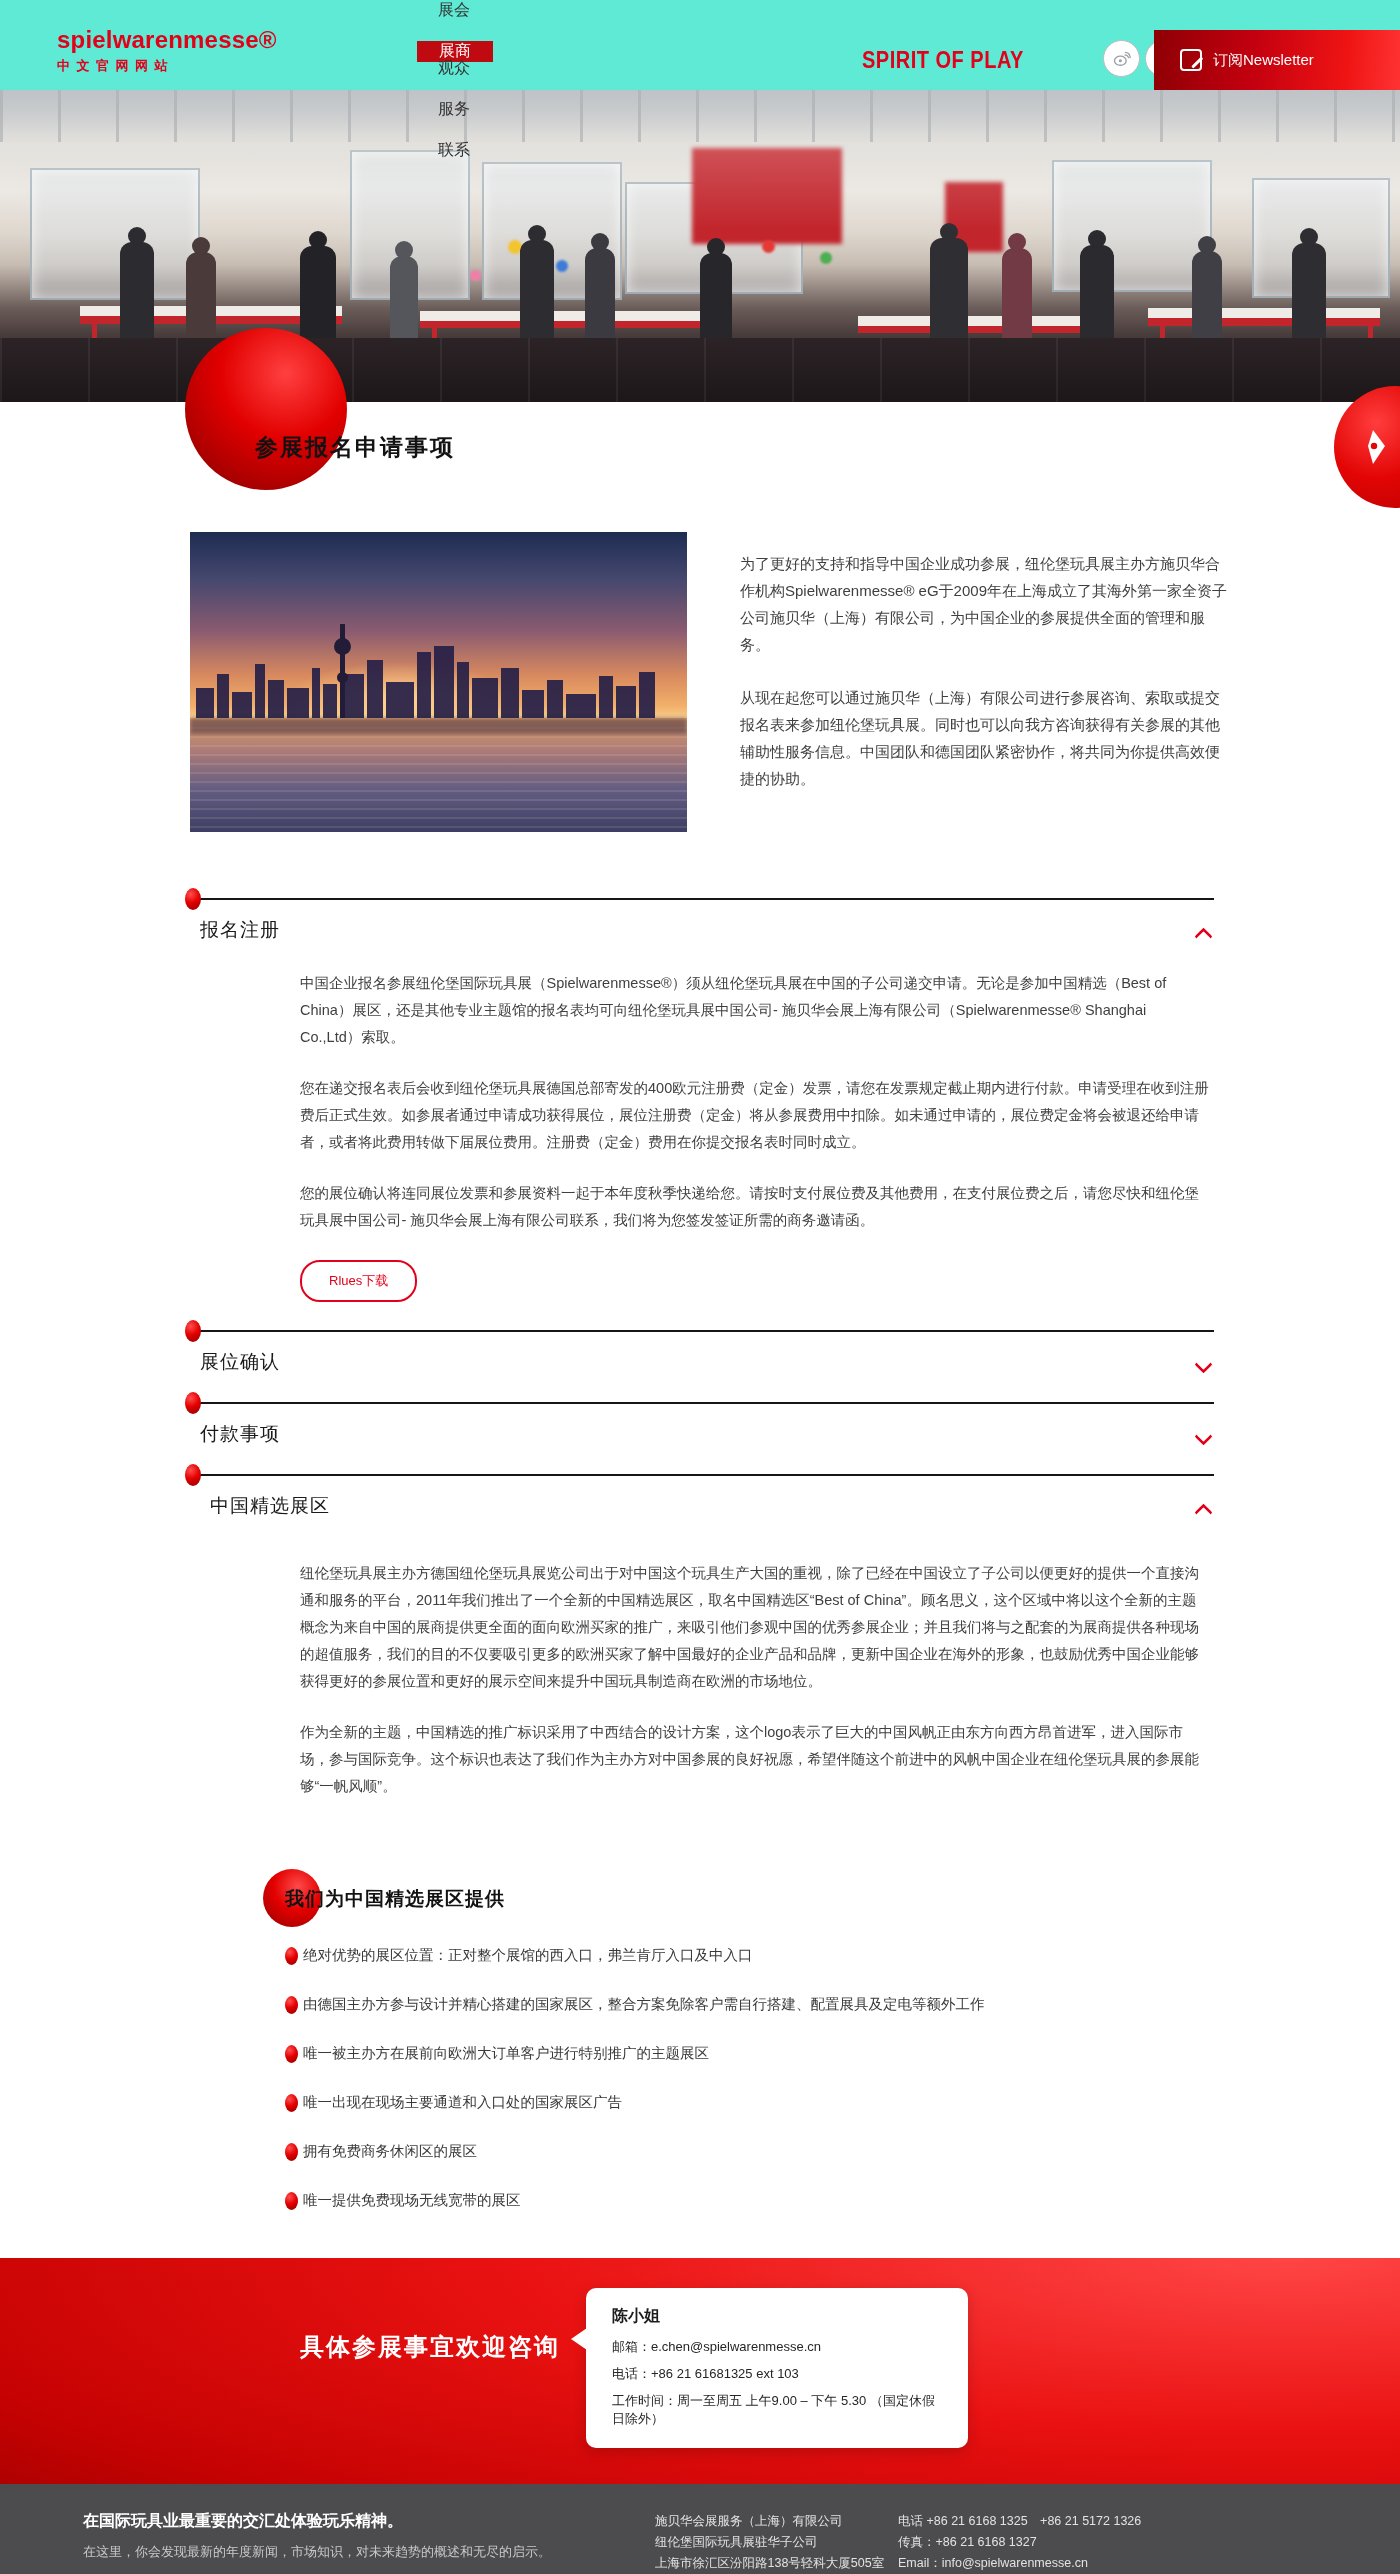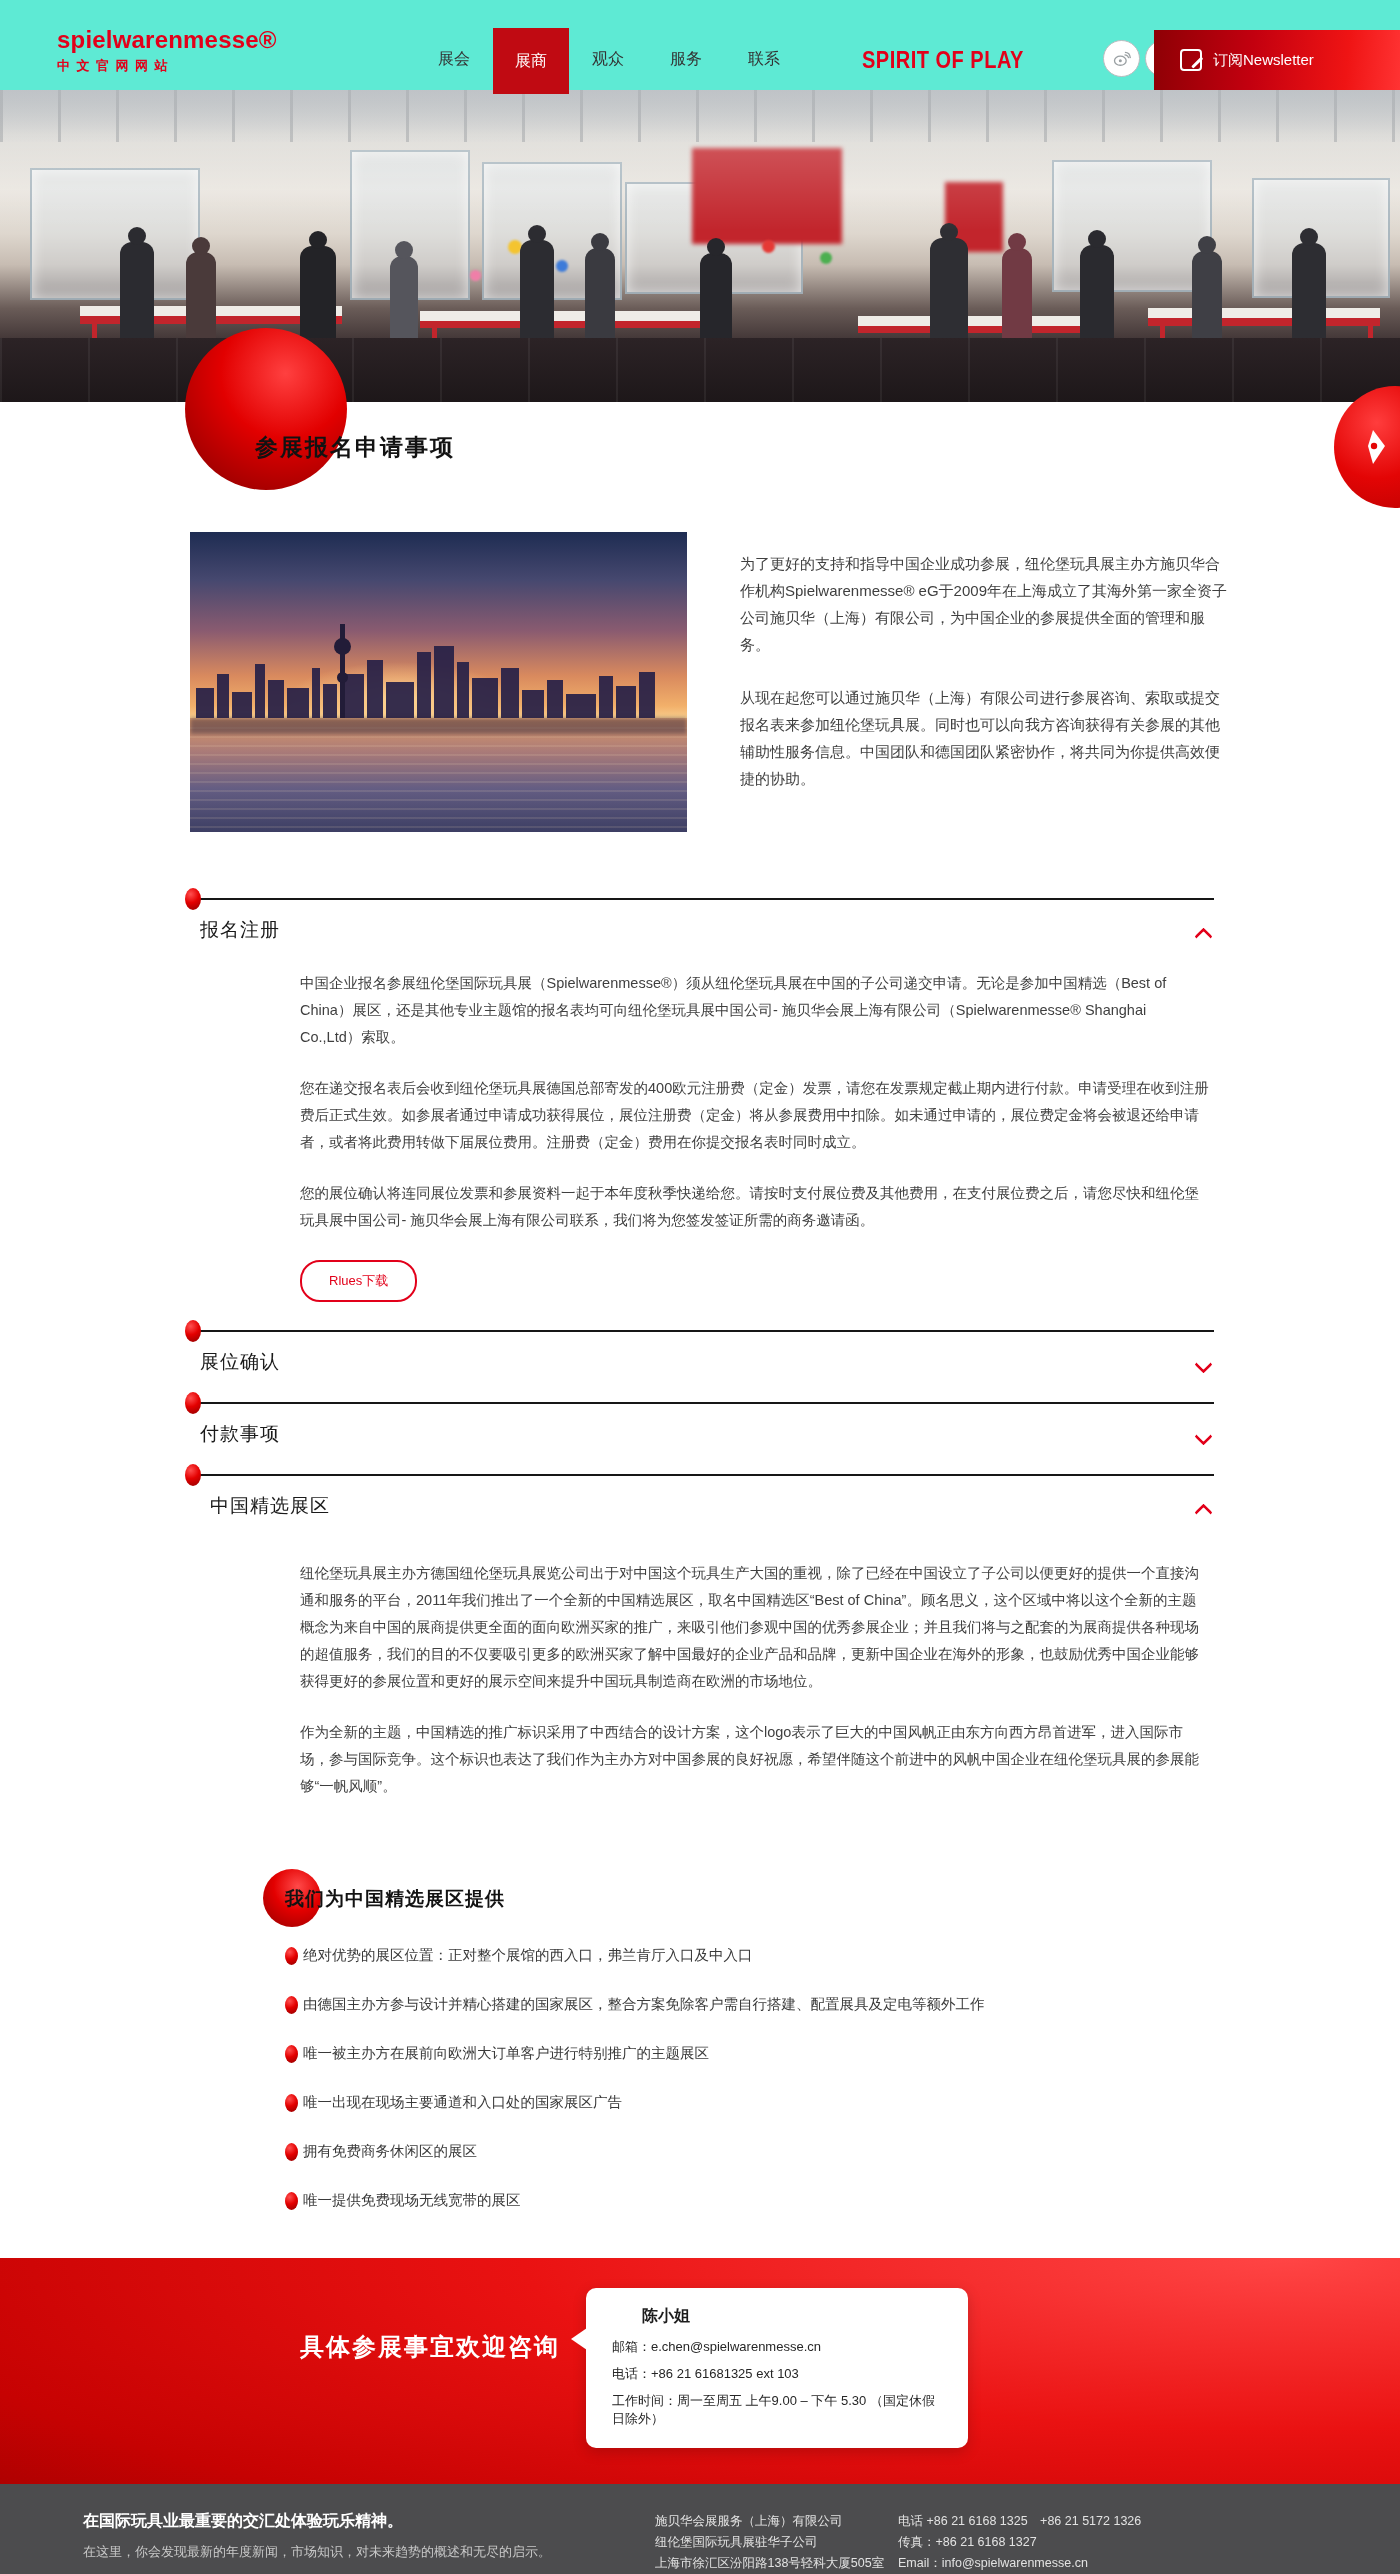--- a/index.html
+++ b/index.html
@@ -4,21 +4,21 @@
 <style>
   * { margin:0; padding:0; box-sizing:border-box; }
   html,body { background:#fff; }
   body { width:1400px; font-family:"Liberation Sans","DejaVu Sans",sans-serif; color:#3c3c3c; position:relative; overflow-x:hidden; }
 
   
   .header { position:relative; height:90px; background:#5eead4; z-index:5; }
   .logo { position:absolute; left:57px; top:26px; cursor:pointer; }
   .logo-main { color:#e2001a; font-weight:bold; font-size:24px; letter-spacing:.2px; }
   .logo-sub { color:#e2001a; font-weight:bold; font-size:13px; letter-spacing:6.5px; margin-top:3px; }
-  .nav { position:absolute; left:415px; top:0; height:90px; display:flex; align-items:flex-end; gap:0; }
+  .nav { position:absolute; left:415px; top:0; height:90px; display:flex; align-items:flex-end; gap:0;flex-direction:column; }
   .nav-item { display:block; font-size:16px; color:#333; text-decoration:none; padding:0 23px 20px; cursor:pointer; }
   .nav-item.active { background:#c00a12; color:#fff; height:66px; padding:0 22px; display:flex; align-items:center; margin-bottom:-4px; }
   .slogan { position:absolute; left:862px; top:47px; color:#e2001a; font-weight:900; font-size:20px; letter-spacing:.5px; transform:scaleY(1.18); transform-origin:top; white-space:nowrap; }
   .soc-circle { position:absolute; top:40px; width:37px; height:37px; border:1.5px solid #b9bdbf; border-radius:50%; display:flex; align-items:center; justify-content:center; cursor:pointer; background:#fff; }
   .soc-circle svg { width:20px; height:20px; stroke:#9aa0a3; fill:none; stroke-width:1.6; }
   .soc-circle .filled { fill:#9aa0a3; stroke:none; }
   .newsletter { position:absolute; right:0; top:30px; height:60px; width:246px; border:none; display:flex; align-items:center; gap:11px; padding-left:26px; cursor:pointer; background:linear-gradient(95deg,#8e0005 0%,#c3000f 40%,#ef1414 78%,#ff3333 100%); color:#fff; font-size:15px; font-family:inherit; }
   .nl-icon { width:22px; height:22px; border:2px solid #fff; border-radius:4px; position:relative; flex:none; }
   .nl-icon::after { content:""; position:absolute; left:4px; top:3px; width:14px; height:3px; background:#fff; transform:rotate(-45deg) translate(-2px,8px); border-radius:1px; }
 
@@ -77,21 +77,21 @@
   .sub-title { position:relative; font-size:19px; font-weight:bold; color:#121212; letter-spacing:1px; z-index:2; }
   .sub-list { list-style:none; margin-top:34px; }
   .sub-list li { display:flex; align-items:center; gap:5px; margin-bottom:30px; font-size:14.5px; color:#3a3a3a; }
   .bullet { flex:none; width:13px; height:18px; border-radius:50%; background:radial-gradient(circle at 35% 28%,#ff5050 0%,#e40000 45%,#8e0000 100%); }
 
   
   .band { position:relative; height:226px; margin-top:48px; background:radial-gradient(130% 180% at 92% 0%,#ff4545 0%,#ea1212 42%,#c60202 78%,#9c0000 100%); }
   .band-title { position:absolute; left:300px; top:73px; color:#fff; font-size:24px; font-weight:bold; letter-spacing:2px; }
   .card { position:absolute; left:586px; top:30px; width:382px; background:#fff; border-radius:10px; padding:18px 26px 20px; box-shadow:0 4px 14px rgba(0,0,0,.18); }
   .card::before { content:""; position:absolute; left:-15px; top:40px; border-top:11px solid transparent; border-bottom:11px solid transparent; border-right:16px solid #fff; }
-  .card-name { font-size:16px; font-weight:bold; color:#1c1c1c; margin-bottom:11px;margin-left:30px; }
+  .card-name { font-size:16px; font-weight:bold; color:#1c1c1c; margin-bottom:11px; }
   .card-row { font-size:13px; color:#262626; margin-bottom:9px; }
   .card-row:last-child { margin-bottom:0; }
 
   
   .footer { background:#4c4c4e; height:181px; padding-top:27px; margin-top:0; }
   .f-cols { display:flex; padding:0 55px 0 83px; }
   .f-col1 { width:572px; }
   .f-tagline { color:#fff; font-size:16px; font-weight:bold; margin-bottom:11px; }
   .f-sub { color:#c9c9c9; font-size:13px; }
   .f-col2 { width:243px; }

